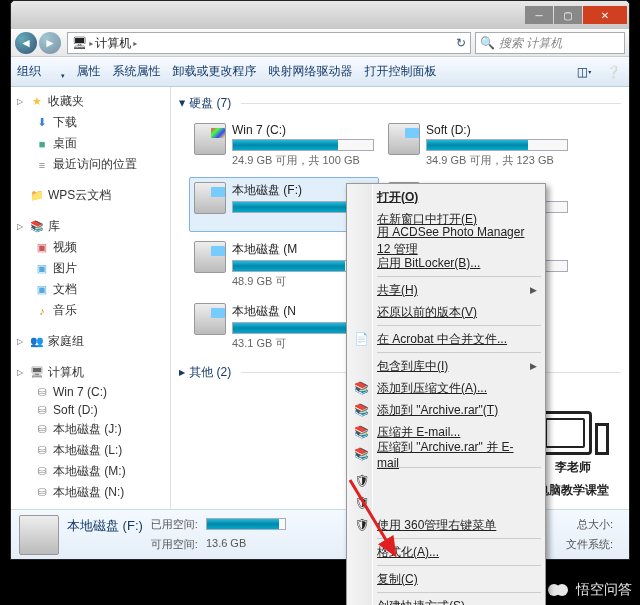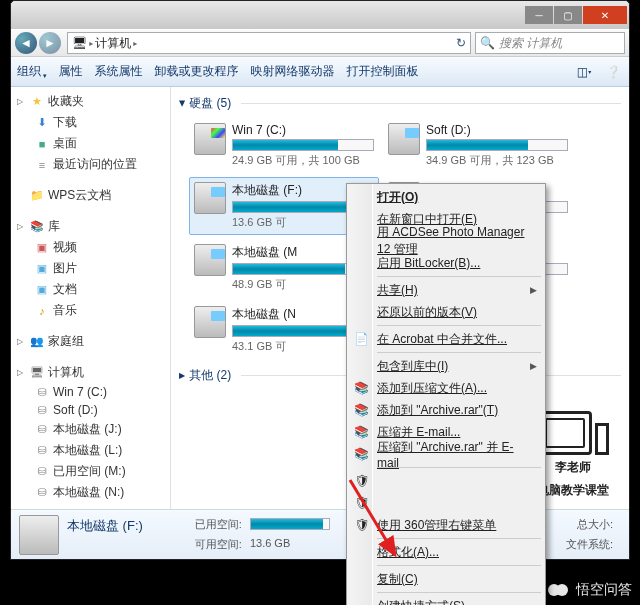--- a/index.html
+++ b/index.html
@@ -15,21 +15,21 @@
   
   .addr { height: 28px; background: linear-gradient(to bottom, #fafafa, #e8e8e8); border-top: 1px solid #fff; border-bottom: 1px solid #ccc; display: flex; align-items: center; padding: 2px 4px; }
   .nav-btn { width: 22px; height: 22px; border-radius: 50%; background: radial-gradient(circle at 30% 30%, #6ab, #357); margin-right: 2px; display: inline-flex; align-items: center; justify-content: center; color: #fff; font-size: 12px; }
   .addr-box { flex: 1; height: 22px; background: #fff; border: 1px solid #a5acb2; display: flex; align-items: center; padding: 0 4px; margin: 0 4px; }
   .addr-box .seg { display: flex; align-items: center; gap: 2px; color: #222; }
   .addr-box .tri { font-size: 8px; color: #666; }
   .search-box { width: 150px; height: 22px; background: #fff; border: 1px solid #a5acb2; display: flex; align-items: center; padding: 0 4px; color: #888; font-style: italic; }
   .search-box .mag { margin-right: 4px; font-style: normal; }
   
   .toolbar { height: 30px; background: linear-gradient(to bottom, #f7fbff, #dce8f5); border-bottom: 1px solid #bcd; display: flex; align-items: center; padding: 0 6px; gap: 12px; color: #13386a; }
-  .toolbar .item { display: flex; align-items: flex-end; gap: 2px; }
+  .toolbar .item { display: flex; align-items: flex-end; gap: 20px; }
   .toolbar .tri { font-size: 7px; }
   .toolbar .spacer { flex: 1; }
   .toolbar .tb-icon { width: 18px; height: 18px; display: inline-flex; align-items: center; justify-content: center; }
   
   .body { display: flex; height: calc(100% - 28px - 28px - 30px - 50px); }
   
   .sidebar { width: 160px; background: #fff; border-right: 1px solid #e0e0e0; overflow-y: auto; padding: 4px 0 4px 6px; }
   .sb-group { margin-bottom: 10px; }
   .sb-head { display: flex; align-items: center; gap: 4px; padding: 2px 0; font-weight: normal; color: #333; }
   .sb-head .tri { width: 9px; font-size: 8px; color: #666; }
@@ -70,21 +70,21 @@
   .watermark .mon { width: 54px; height: 44px; border: 3px solid #222; border-radius: 4px; margin: 0 auto; position: relative; }
   .watermark .mon::before { content: ""; position: absolute; inset: 4px; border: 2px solid #222; border-radius: 2px; }
   .watermark .box { display: inline-block; width: 14px; height: 32px; border: 3px solid #222; margin-left: 2px; vertical-align: bottom; }
   .watermark .row1 { display: flex; align-items: flex-end; justify-content: center; margin-bottom: 4px; }
   .watermark .txt { font-weight: bold; }
   
   .status { height: 50px; background: linear-gradient(to bottom, #f4f9ff, #e5eef8); border-top: 1px solid #cdd; display: flex; align-items: center; padding: 4px 8px; gap: 8px; }
   .status .big-icon { width: 40px; height: 40px; background: linear-gradient(to bottom, #eee, #bbb); border: 1px solid #999; border-radius: 2px; }
   .status .sinfo { flex: 1; display: grid; grid-template-columns: auto auto 1fr auto auto; gap: 2px 8px; font-size: 11px; color: #555; }
   .status .sname { color: #13386a; font-size: 13px; grid-column: 1; }
-  .status .lbl { text-align: right; margin-left: 44px; }
+  .status .lbl { text-align: right; }
   .status .sbar { width: 80px; height: 12px; border: 1px solid #aab; background: #f8f8f8; position: relative; display:inline-block; vertical-align: middle; }
   .status .sbar .fill { position: absolute; left: 0; top: 0; bottom: 0; background: linear-gradient(to bottom, #2bd, #08a 50%, #0ac); }
   
   
   .ctx { position: absolute; left: 346px; top: 183px; width: 200px; background: #f0f0f0; border: 1px solid #999; box-shadow: 3px 3px 6px rgba(0,0,0,.4); padding: 2px; z-index: 50; }
   .ctx .mi { height: 22px; display: flex; align-items: center; padding: 0 18px 0 28px; position: relative; color: #222; text-decoration: underline; }
   .ctx .mi.hdr { font-weight: bold; }
   .ctx .mi .arrow { position: absolute; right: 6px; font-size: 9px; color: #555; }
   .ctx .sep { height: 1px; background: #ccc; margin: 2px 2px 2px 28px; }
   .ctx .mi .mico { position: absolute; left: 4px; width: 18px; height: 18px; display: inline-flex; align-items: center; justify-content: center; font-size: 12px; }
@@ -222,34 +222,34 @@
             <div class="sb-item">
               <span class="ico ico-disk">⛁</span>
               <span>本地磁盘 (J:)</span>
             </div>
             <div class="sb-item">
               <span class="ico ico-disk">⛁</span>
               <span>本地磁盘 (L:)</span>
             </div>
             <div class="sb-item">
               <span class="ico ico-disk">⛁</span>
-              <span>已用空间 (M:)</span>
+              <span>本地磁盘 (M:)</span>
             </div>
             <div class="sb-item">
               <span class="ico ico-disk">⛁</span>
               <span>本地磁盘 (N:)</span>
             </div>
           </div>
       </div>
     </div>
 
     <div class="main">
       <div class="grp-head">
         <span class="tri">▶</span>
-        <span>硬盘 (5)</span>
+        <span>硬盘 (7)</span>
           <span class="grp-rule"></span>
       </div>
       <div class="drives" id="drives">
           <div class="drive win7">
             <div class="dicon"></div>
     <div class="dinfo">
       <div class="dname">Win 7 (C:)</div>
       <div class="dbar">
                 <div class="fill" style="width:75%"></div>
               </div>
@@ -266,21 +266,20 @@
       <div class="dtxt">34.9 GB 可用，共 123 GB</div>
     </div>
           </div>
           <div class="drive sel">
             <div class="dicon"></div>
     <div class="dinfo">
       <div class="dname">本地磁盘 (F:)</div>
       <div class="dbar">
                 <div class="fill" style="width:93%"></div>
               </div>
-      <div class="dtxt">13.6 GB 可</div>
     </div>
           </div>
           <div class="drive">
             <div class="dicon"></div>
     <div class="dinfo">
       <div class="dname">本地磁盘 (J:)</div>
       <div class="dbar">
                 <div class="fill" style="width:70%"></div>
               </div>
       <div class="dtxt">00 GB</div>

